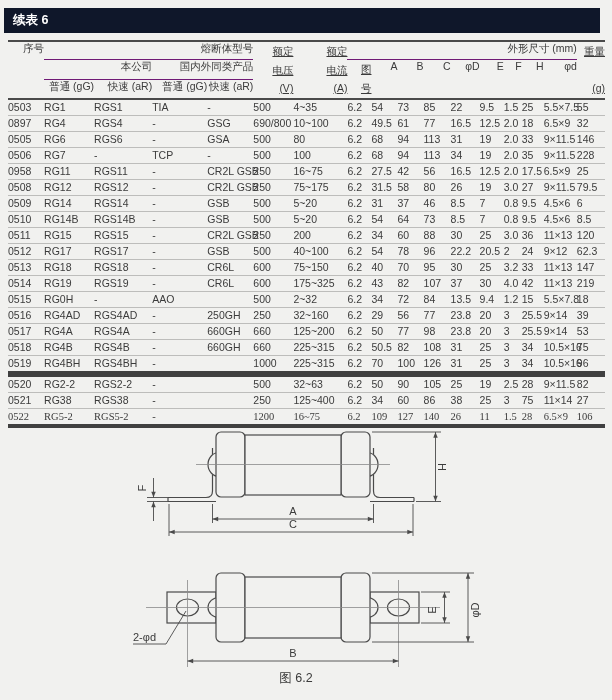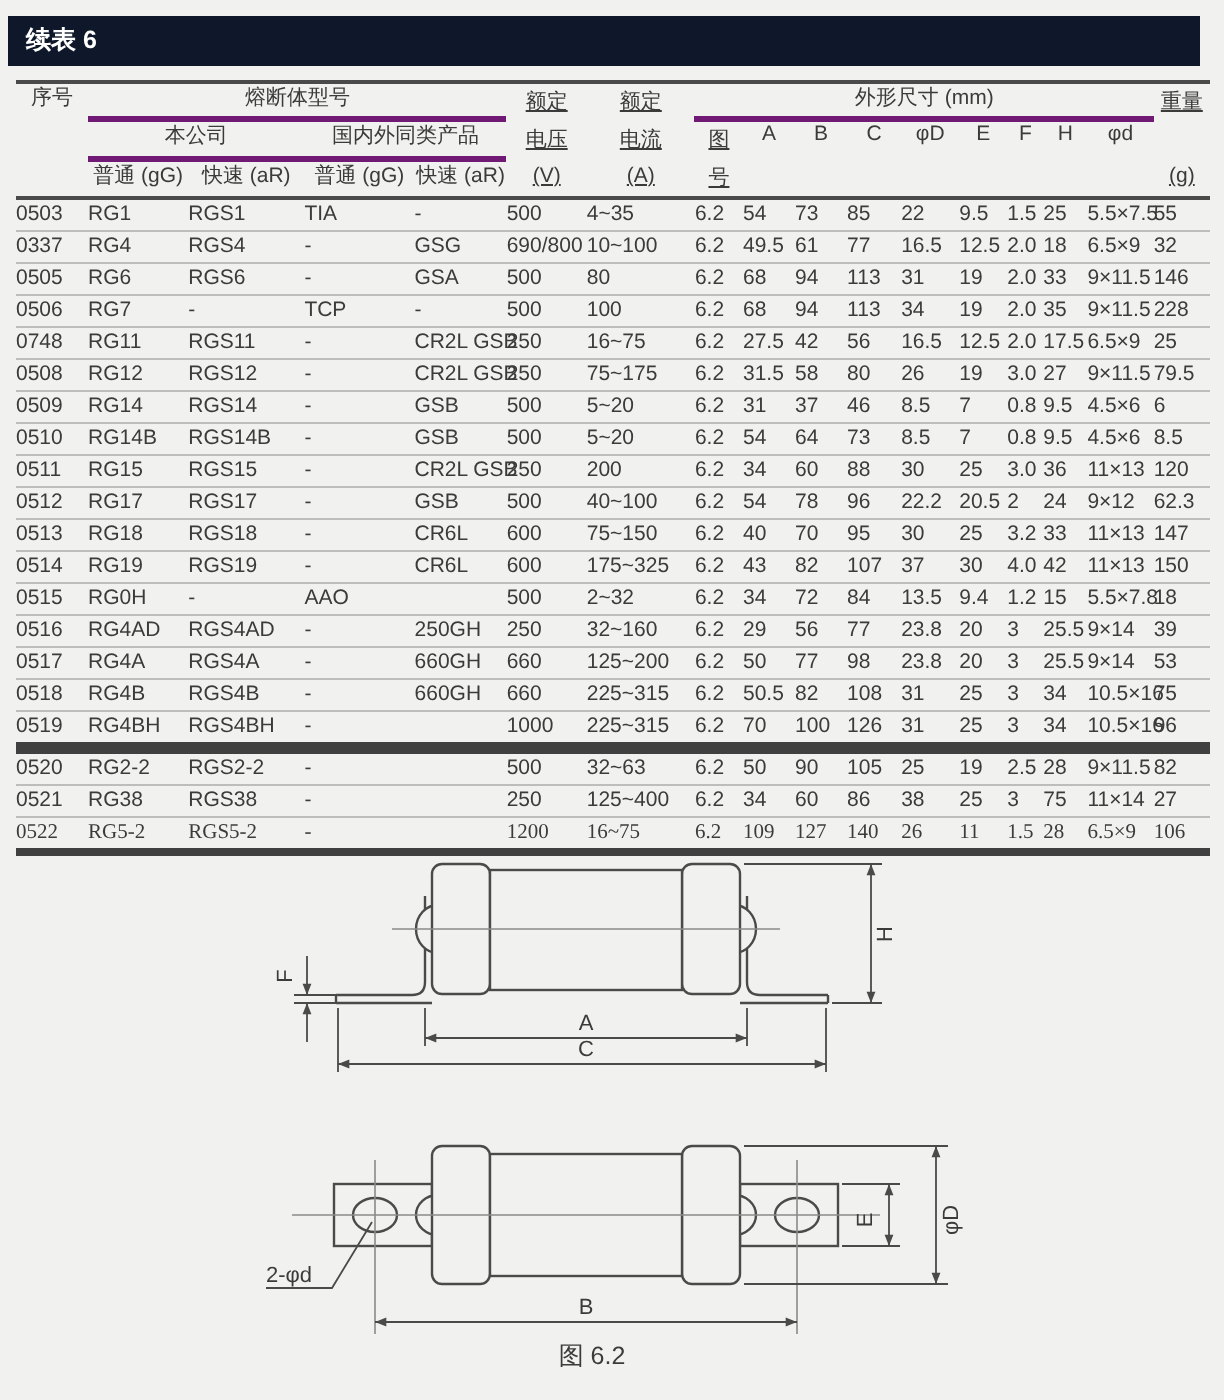--- a/index.html
+++ b/index.html
@@ -13,26 +13,26 @@
     position:absolute; left:4px; top:8px; width:596px; height:25px;
     background:#0f172a; color:#ffffff; box-sizing:border-box;
     font-size:12.5px; font-weight:bold; line-height:25px; padding-left:9px;
   }
   table.spec {
     position:absolute; left:8px; top:40px; width:597px;
     border-collapse:collapse; table-layout:fixed;
     font-size:10.5px; border-top:2px solid #4a4a4a;
   }
   table.spec th {
-    font-weight:normal; text-align:center; vertical-align:top;
+    font-weight:normal; text-align:right; vertical-align:top;
     padding:0; white-space:nowrap; overflow:visible;
   }
   thead tr { height:18.5px; }
   .h-line { height:18.5px; line-height:18.5px;text-decoration:underline; }
-  th.ul { border-bottom:3px solid #701a75; }
+  th.ul { border-bottom:1px solid #701a75; }
   th.hb { border-bottom:2px solid #4a4a4a; }
   tbody td {
     height:15px; line-height:15px; padding:0;
     border-bottom:1px solid #bdbdbb; white-space:nowrap; overflow:visible;
   }
   tbody tr.group-end td { border-bottom:6px solid #404040; }
   tbody tr:last-child td { border-bottom:4px solid #404040;font-family:Liberation Serif, serif; }
   svg.diagram { position:absolute; left:0; top:420px; }
   svg.diagram .shape { fill:#f1f1ef; stroke:#4a4a4a; stroke-width:1.2; }
   svg.diagram .line  { fill:none; stroke:#4a4a4a; stroke-width:1.2; }
@@ -126,21 +126,21 @@
         <td>73</td>
         <td>85</td>
         <td>22</td>
         <td>9.5</td>
         <td>1.5</td>
         <td>25</td>
         <td>5.5×7.5</td>
         <td>55</td>
       </tr>
       <tr>
-        <td>0337</td>
+        <td>0897</td>
         <td>RG4</td>
         <td>RGS4</td>
         <td>-</td>
         <td>GSG</td>
         <td>690/800</td>
         <td>10~100</td>
         <td>6.2</td>
         <td>49.5</td>
         <td>61</td>
         <td>77</td>
@@ -183,21 +183,21 @@
         <td>94</td>
         <td>113</td>
         <td>34</td>
         <td>19</td>
         <td>2.0</td>
         <td>35</td>
         <td>9×11.5</td>
         <td>228</td>
       </tr>
       <tr>
-        <td>0748</td>
+        <td>0958</td>
         <td>RG11</td>
         <td>RGS11</td>
         <td>-</td>
         <td>CR2L GSB</td>
         <td>250</td>
         <td>16~75</td>
         <td>6.2</td>
         <td>27.5</td>
         <td>42</td>
         <td>56</td>
@@ -332,21 +332,21 @@
         <td>175~325</td>
         <td>6.2</td>
         <td>43</td>
         <td>82</td>
         <td>107</td>
         <td>37</td>
         <td>30</td>
         <td>4.0</td>
         <td>42</td>
         <td>11×13</td>
-        <td>150</td>
+        <td>219</td>
       </tr>
       <tr>
         <td>0515</td>
         <td>RG0H</td>
         <td>-</td>
         <td>AAO</td>
         <td></td>
         <td>500</td>
         <td>2~32</td>
         <td>6.2</td>

